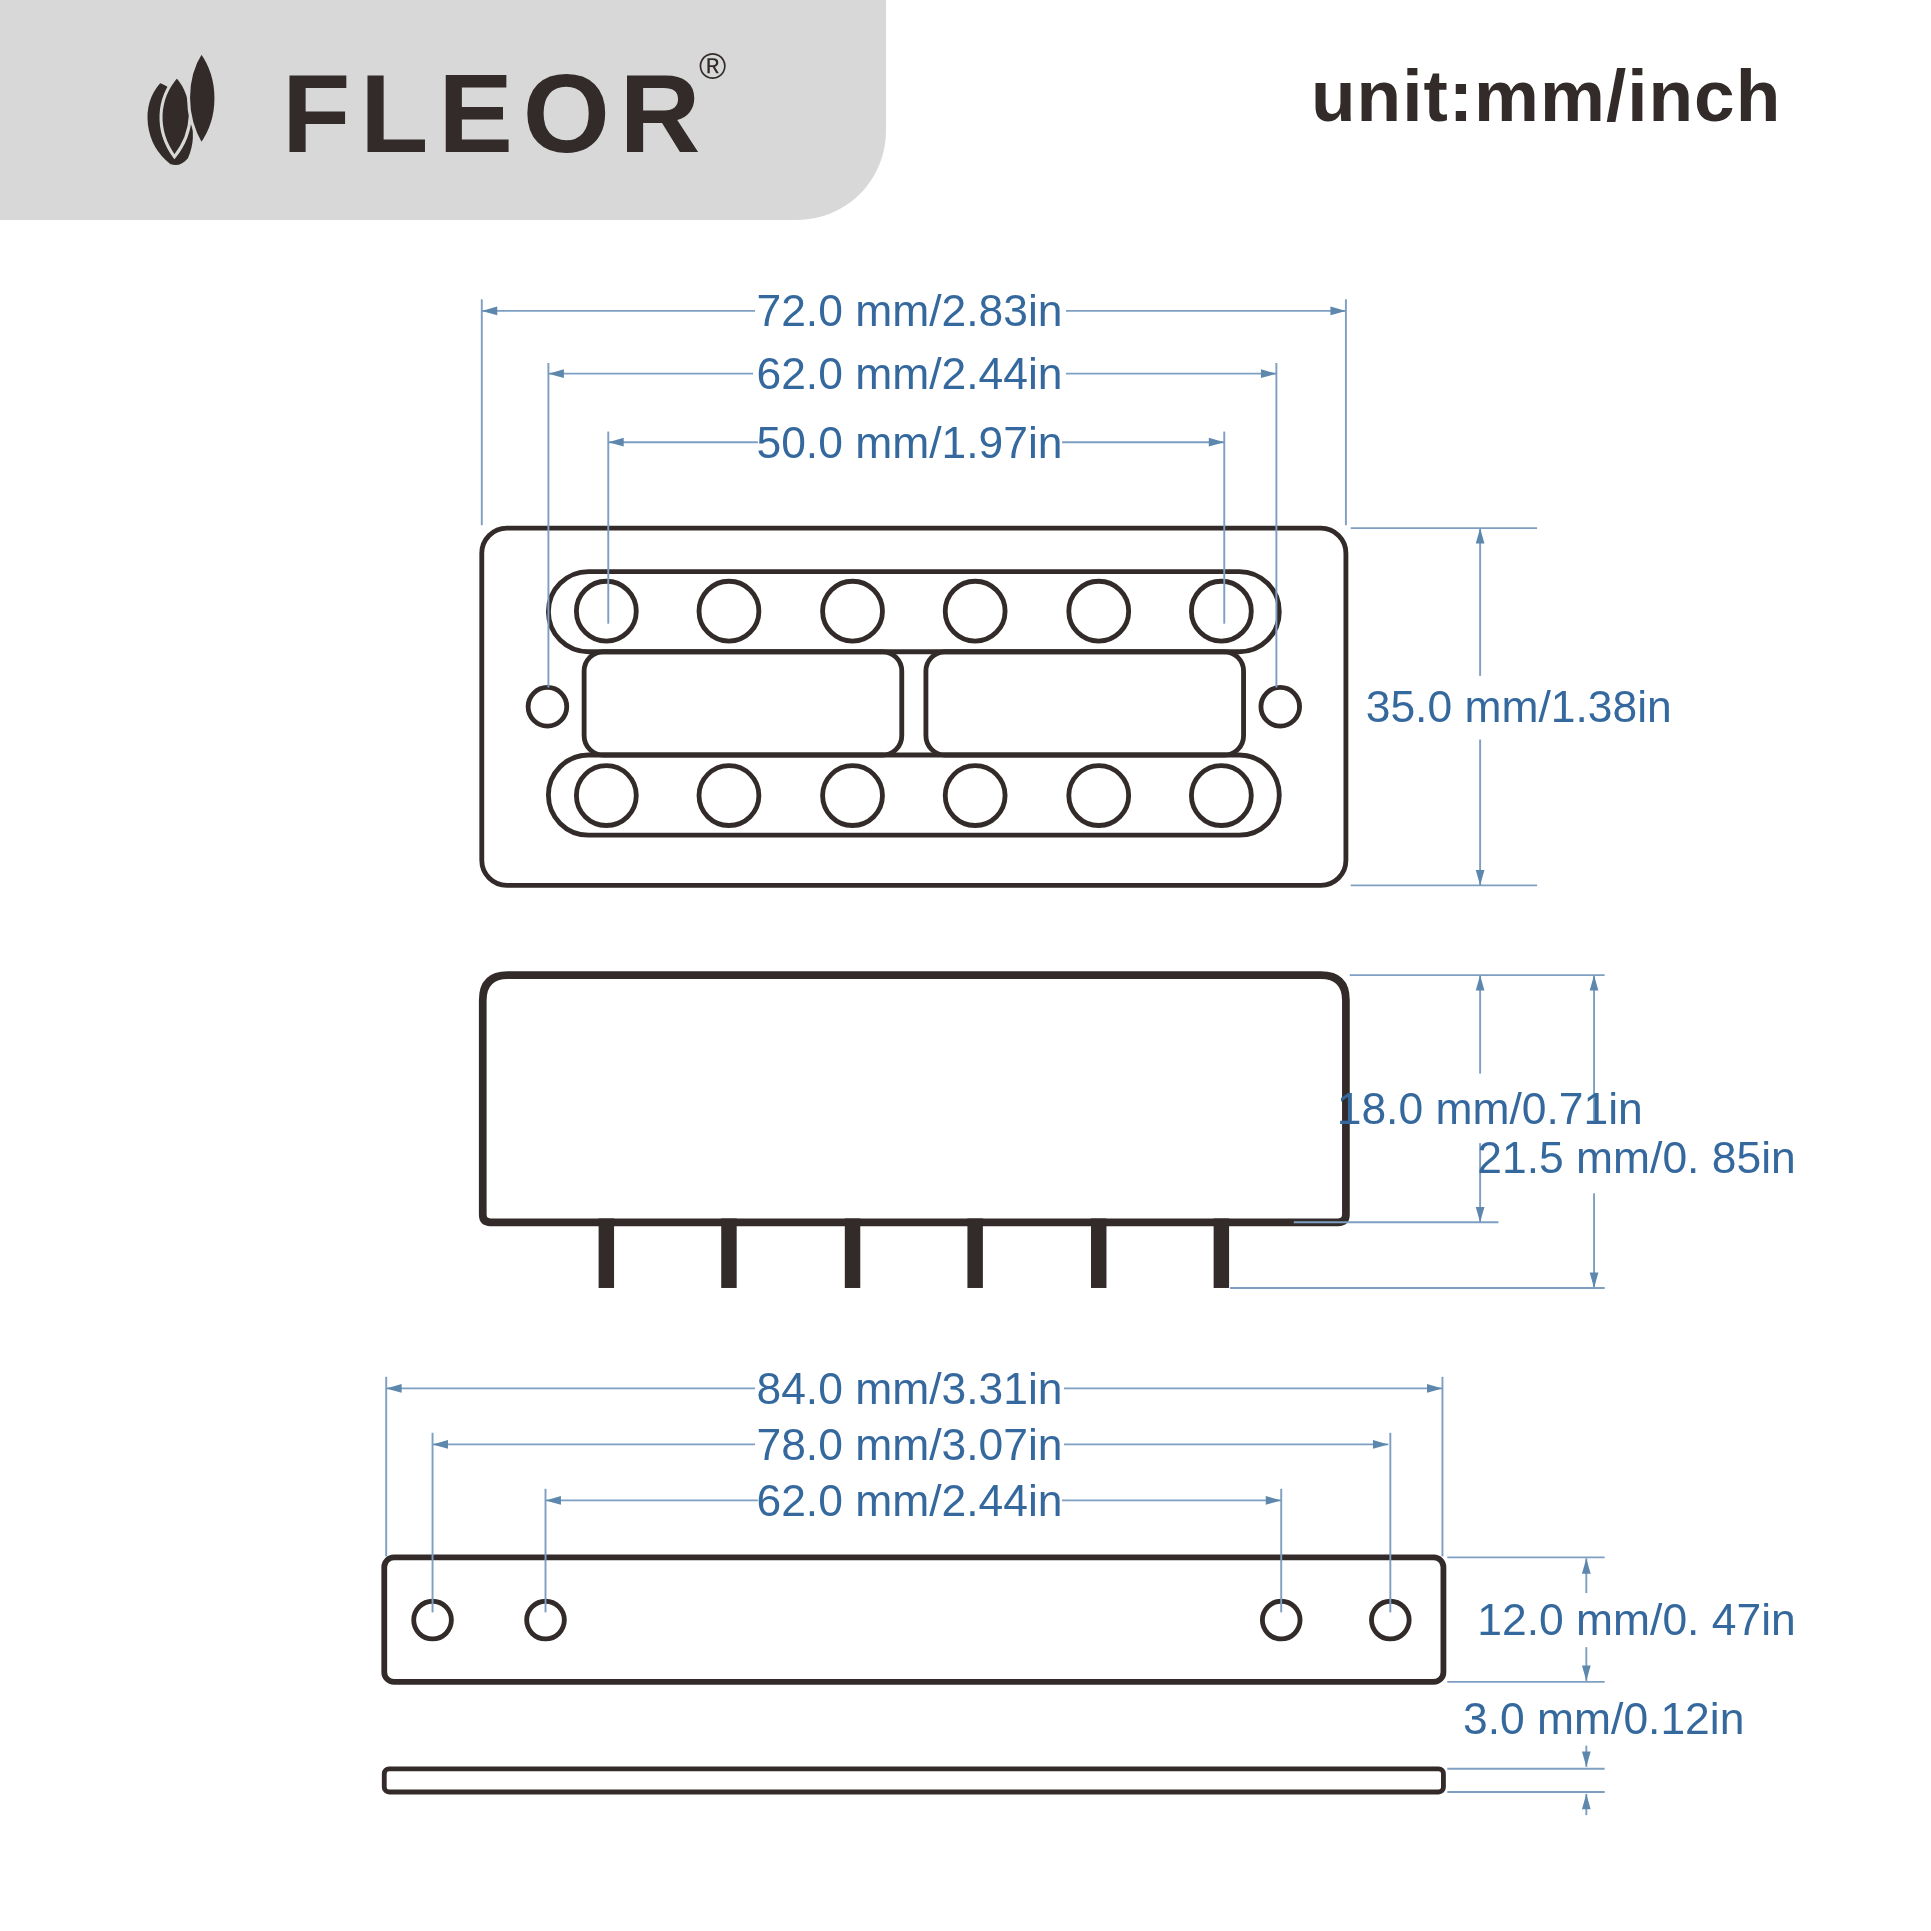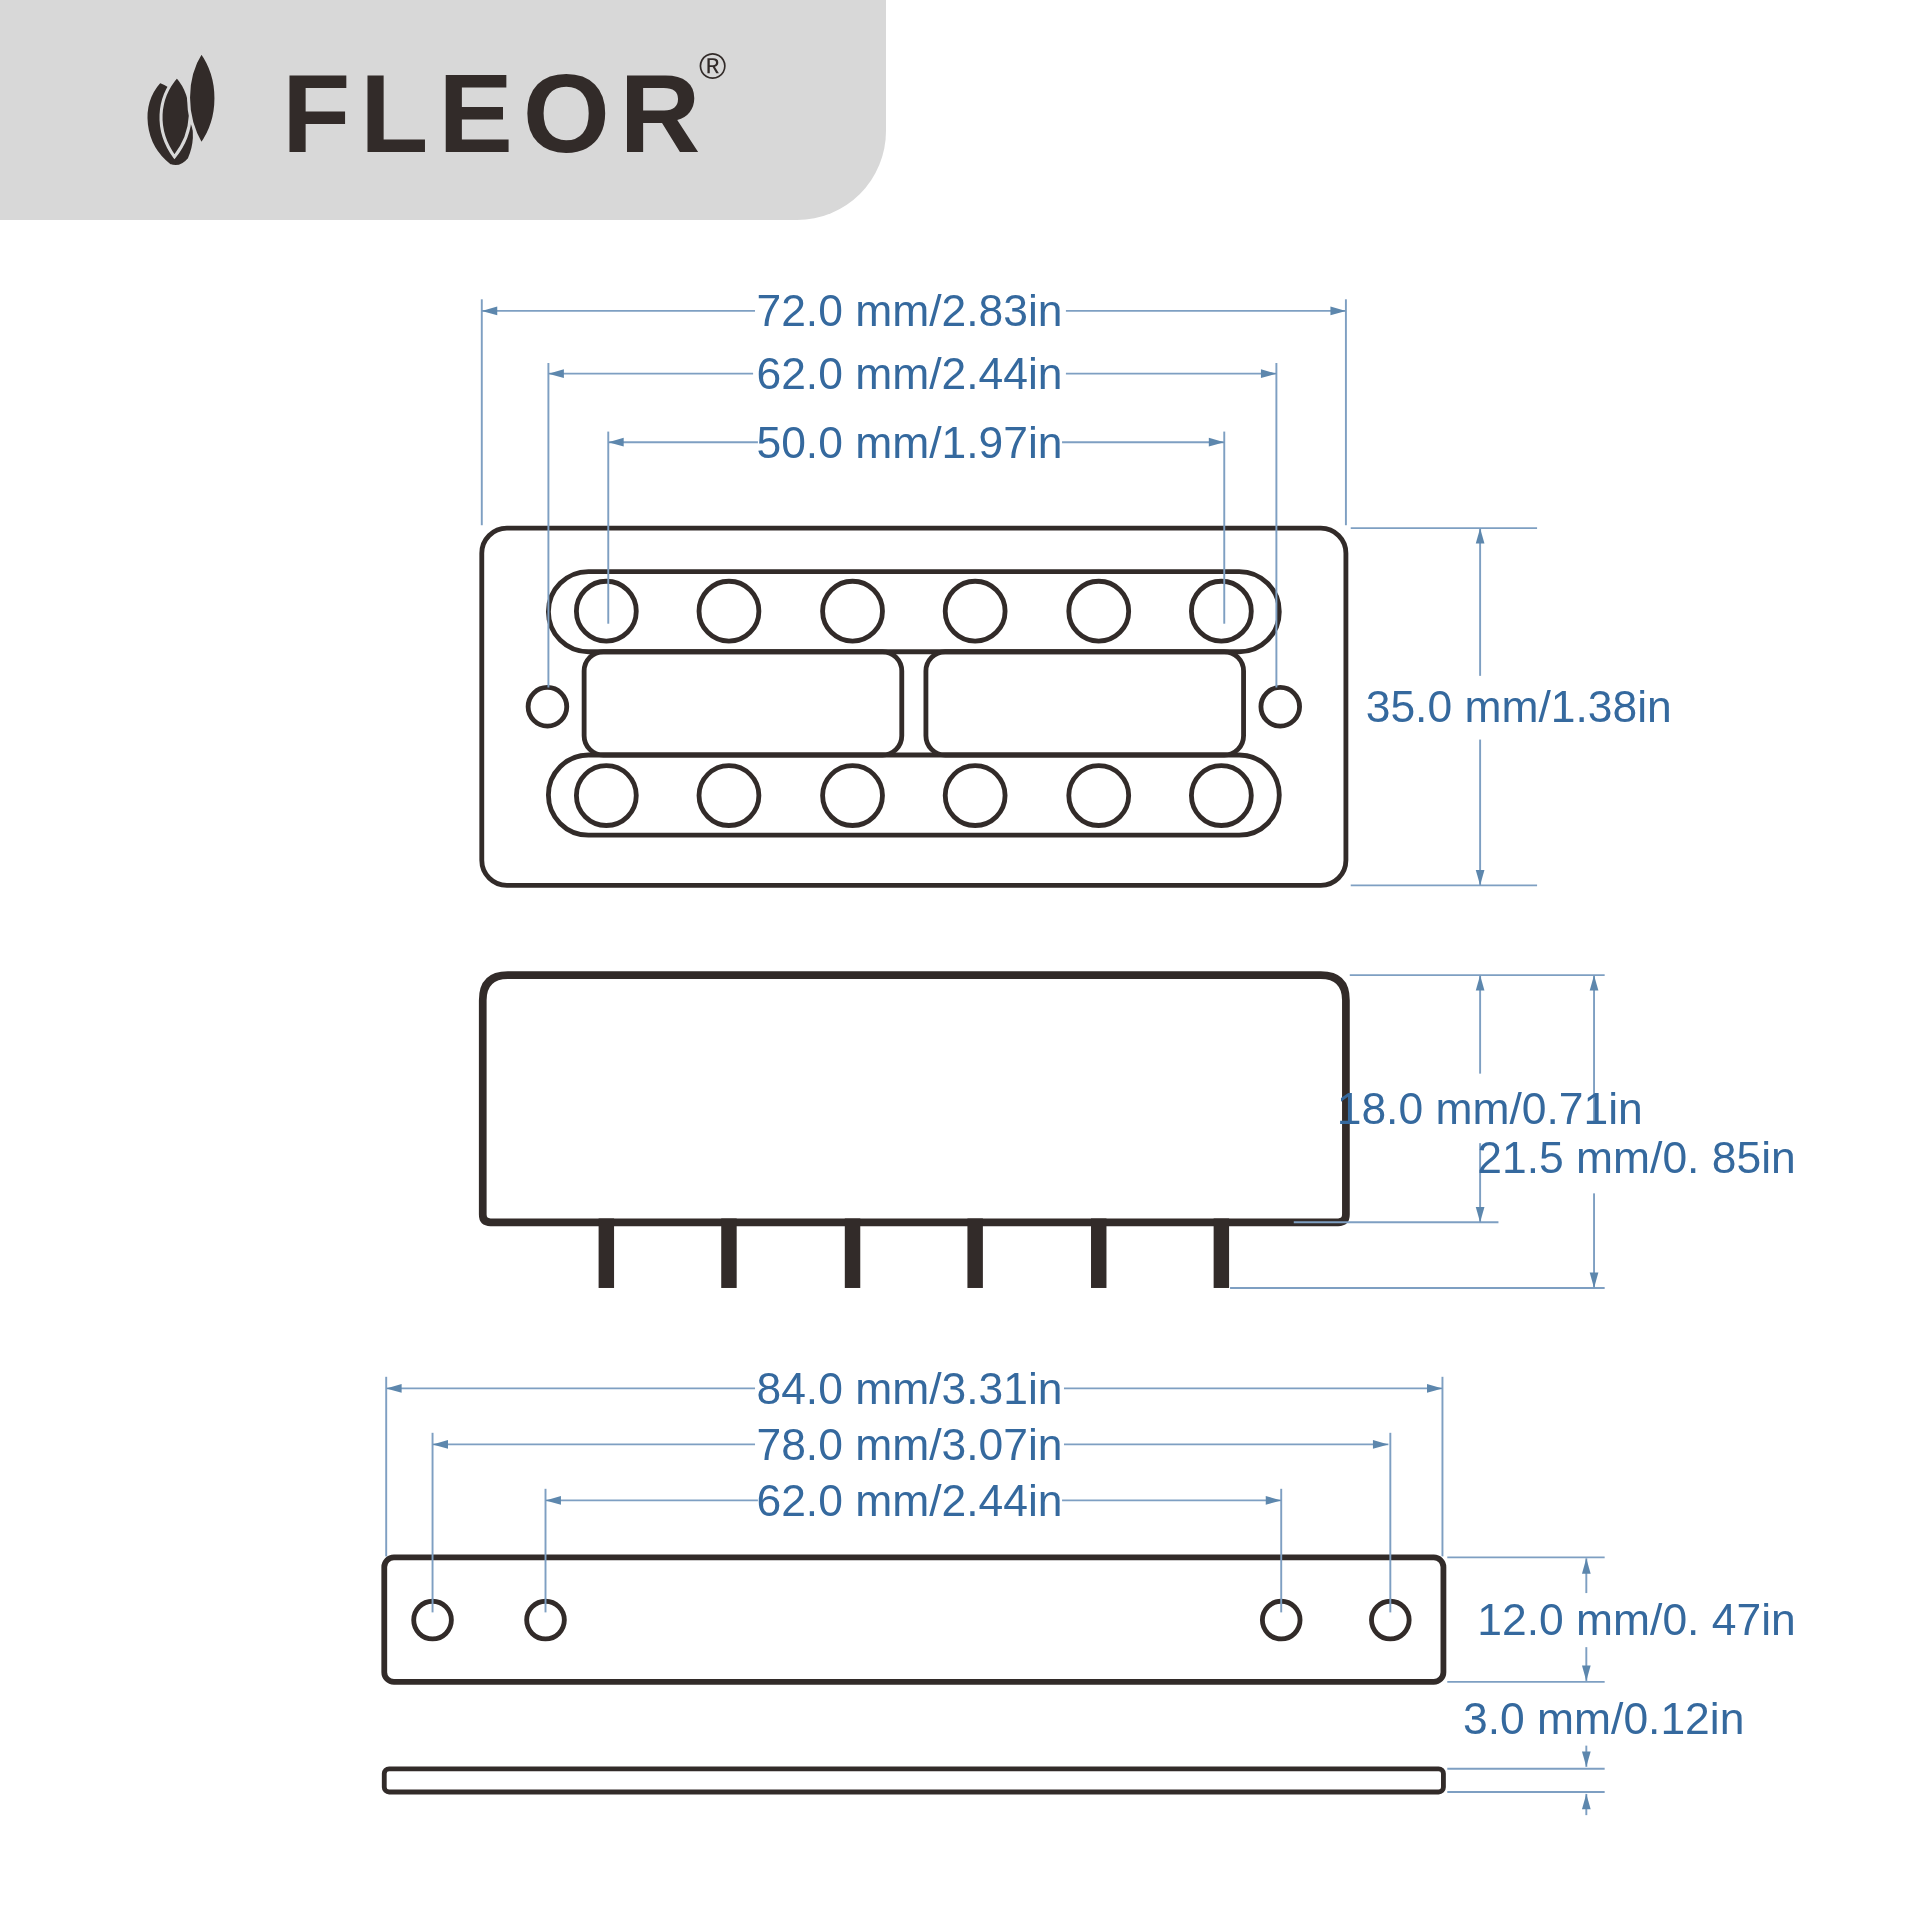--- a/index.html
+++ b/index.html
@@ -29,20 +29,21 @@
       <g fill="#322b29" stroke="#d8d8d8" stroke-width="2.5">
         <path d="M30,95 C8,78 4,46 22,26 C48,36 56,68 46,90 C41,96 35,97 30,95 Z"></path>
         <path d="M36,22 C20,40 18,66 34,88 C50,68 52,40 36,22 Z"></path>
         <path d="M56,2 C42,24 42,54 56,78 C72,56 72,24 56,2 Z"></path>
       </g>
     </svg>
     <div class="brand-text">FLEOR</div>
     <div class="reg-mark">®</div>
   </div>
 
+  <div class="unit-note">unit:mm/inch</div>
 
   <svg width="1931" height="1931" viewBox="0 0 2000 2000" style="position:absolute;left:0;top:0;">
     <defs>
       <marker id="arw" markerUnits="userSpaceOnUse" markerWidth="18" markerHeight="12" viewBox="0 0 18 12" refX="17" refY="6" orient="auto">
         <path d="M1,1.5 L17,6 L1,10.5 Z" fill="#5d87ad"></path>
       </marker>
     </defs>
 
     <g>
       <rect x="499" y="547" width="895" height="370" rx="26" class="ink" stroke-width="5" fill="#fff"></rect>

